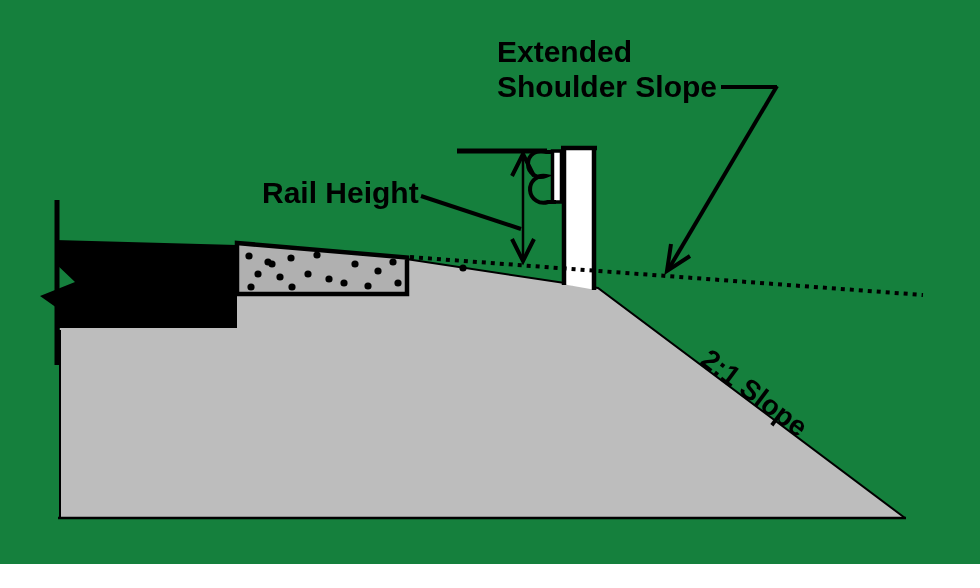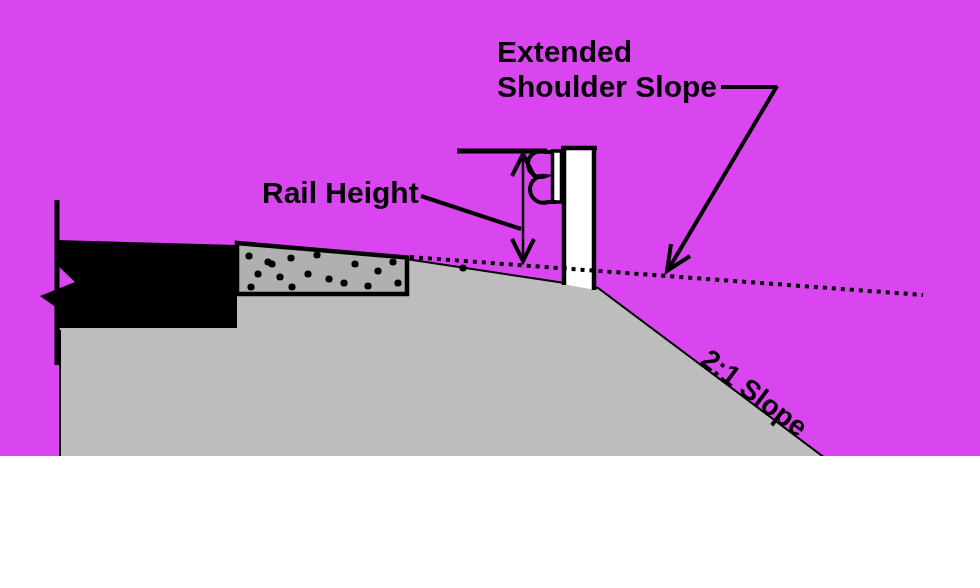--- a/index.html
+++ b/index.html
@@ -3,22 +3,22 @@
 <meta charset="utf-8">
 <style>
   html, body {
     margin: 0;
     padding: 0;
     background: #ffffff;
   }
   .canvas {
     position: relative;
     width: 980px;
-    height: 456px;
-    background: #d946ef;
+    height: 564px;
+    background: #15803d;
     overflow: hidden;
     font-family: "Liberation Sans", sans-serif;
   }
   svg text {
     font-family: "Liberation Sans", sans-serif;
     font-weight: 700;
     fill: #000000;
   }
   .label-lg { font-size: 30px; }
   .label-slope { font-size: 28px; }

